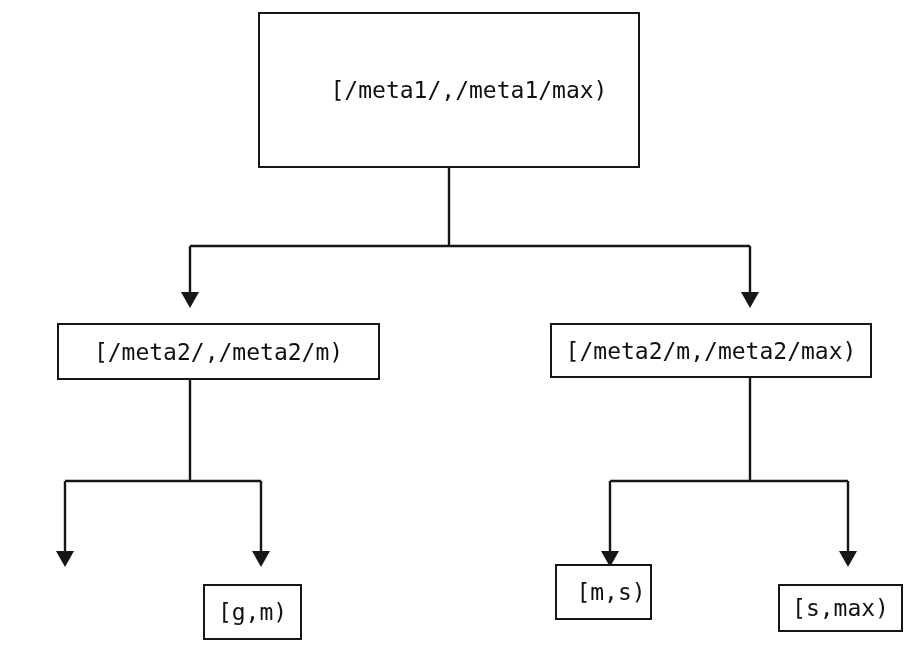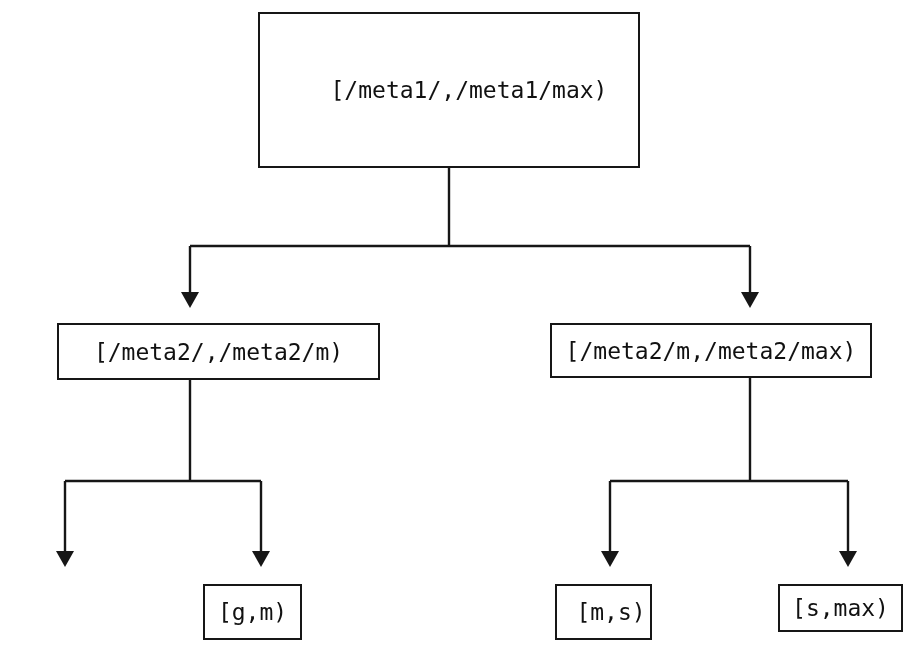--- a/index.html
+++ b/index.html
@@ -32,21 +32,21 @@
     justify-content: center;
     font-size: 23px;
     color: #111111;
     white-space: pre;
   }
   #node-root   { left: 258px; top: 12px;  width: 382px; height: 156px; padding-left: 40px; }
   #node-left   { left: 22px;  top: 323px; width: 323px; height: 57px; margin-left: 35px;  }
   #node-right  { left: 550px; top: 323px; width: 322px; height: 55px;  }
   #leaf-ag     { left: 8px;   top: 584px; width: 99px;  height: 56px;  }
   #leaf-gm     { left: 203px; top: 584px; width: 99px;  height: 56px;  }
-  #leaf-ms     { left: 555px; top: 584px; width: 97px;  height: 56px; padding-left: 15px;  }
+  #leaf-ms     { left: 555px; top: 564px; width: 97px;  height: 56px; padding-left: 15px;  }
   #leaf-smax   { left: 778px; top: 584px; width: 125px; height: 48px;  }
   .edge-line {
     stroke: #161616;
     stroke-width: 2.4;
     fill: none;
   }
   .arrowhead {
     fill: #161616;
     stroke: none;
   }

